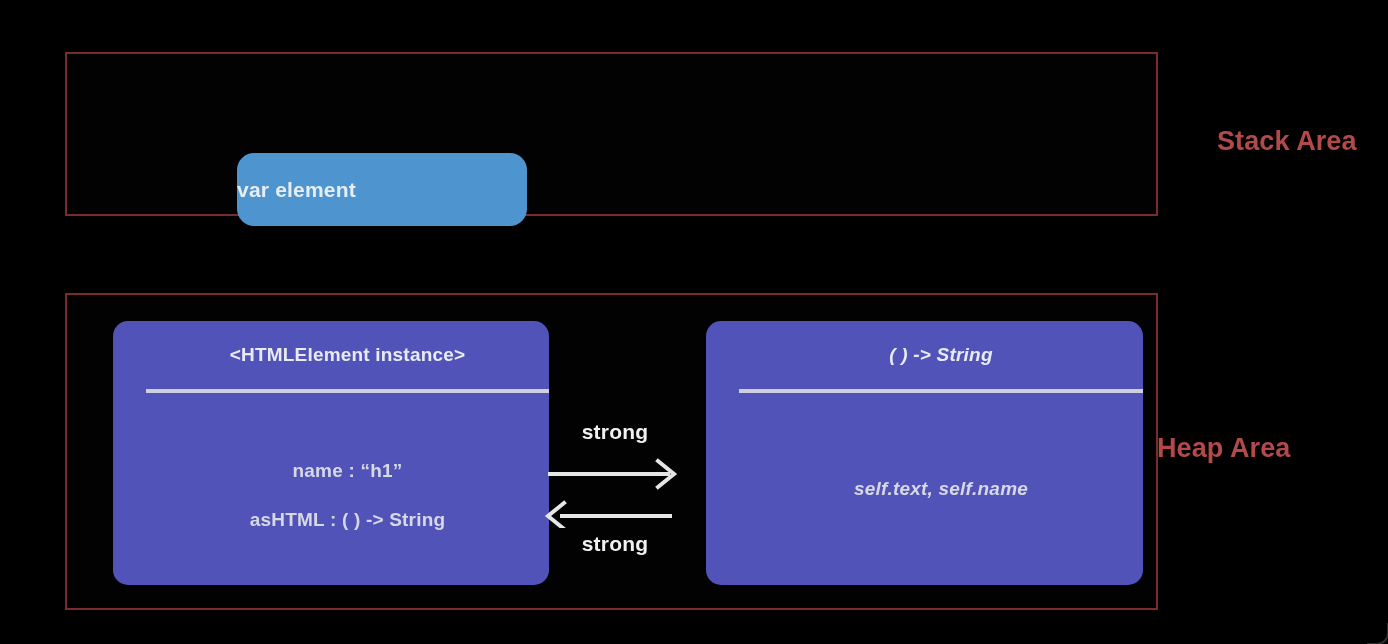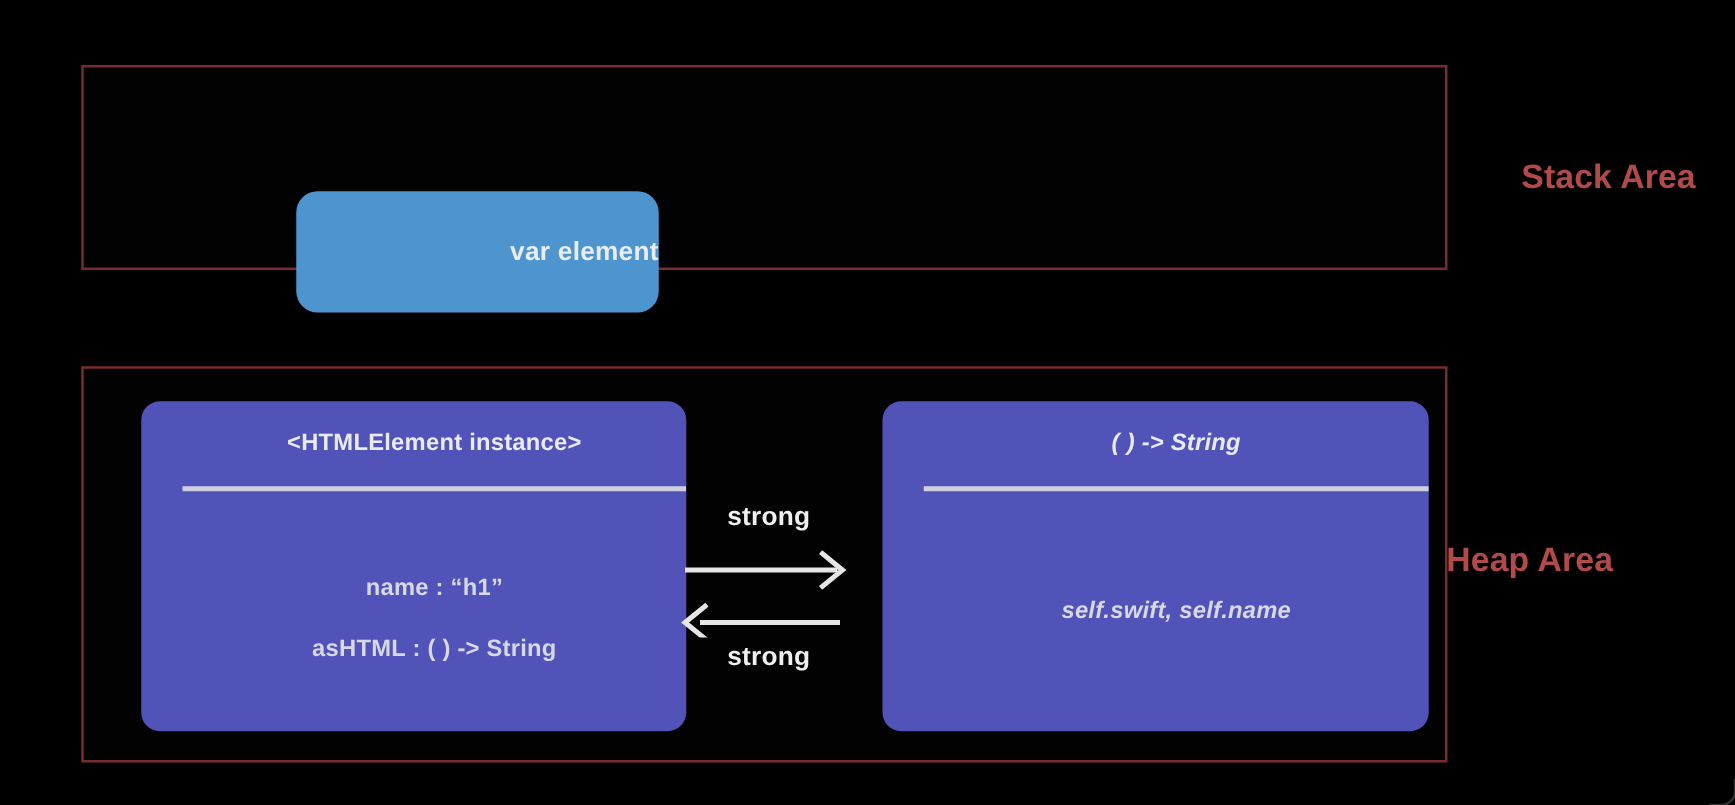--- a/index.html
+++ b/index.html
@@ -56,26 +56,26 @@
   }
   .label-stack { left: 1198px; top: 126px; }
   .label-heap  { left: 1138px; top: 433px; }
 
   
   .stack-var {
     position: absolute;
     left: 170px;
     top: 99px;
     width: 290px;
-    height: 97px;
+    height: 73px;
     background: #4e94cf;
     border-radius: 17px;
     display: flex;
     align-items: center;
-    justify-content: flex-end;
+    justify-content: flex-start;
   }
   .stack-var-label {
     color: #e8edf2;
     font-size: 21px;
     font-weight: bold;
     letter-spacing: 0.2px;
   }
 
   
   .heap-obj {
@@ -117,21 +117,21 @@
     letter-spacing: 0.2px;
   }
   .heap-obj-left .heap-obj-body { padding-top: 6px; text-align: right; }
   .heap-obj-body .prop-line { margin: 14px 0 13px 0; white-space: nowrap; }
   .heap-obj-right .heap-obj-body .prop-line { margin: 0; }
 
   
   .arrow-group {
     position: absolute;
     left: 540px;
-    top: 390px;
+    top: 408px;
     width: 150px;
     height: 160px;
   }
   .arrow-caption {
     position: absolute;
     width: 150px;
     text-align: center;
     color: #f0f0f0;
     font-size: 21px;
     font-weight: bold;
@@ -181,21 +181,21 @@
     <div class="heap-obj-body">
       <div class="prop-line">name : “h1”</div>
       <div class="prop-line">asHTML : ( ) -&gt; String</div>
     </div>
   </div>
 
   <div class="heap-obj heap-obj-right">
     <div class="heap-obj-header">( ) -&gt; String</div>
     <div class="heap-obj-divider"></div>
     <div class="heap-obj-body">
-      <div class="prop-line">self.swift,  self.name</div>
+      <div class="prop-line">self.text,  self.name</div>
     </div>
   </div>
 
   <div class="arrow-group">
     <div class="arrow-caption arrow-caption-top">strong</div>
 
     <svg class="arrow-svg" viewBox="0 0 150 70">
 
       <g>
         <line x1="8" y1="16" x2="130" y2="16" stroke="#e6e6e6" stroke-width="4"></line>

